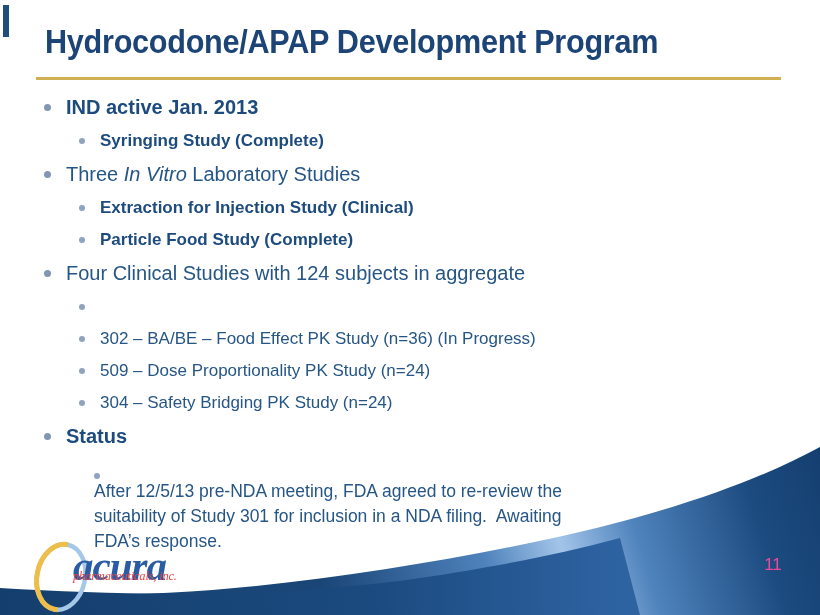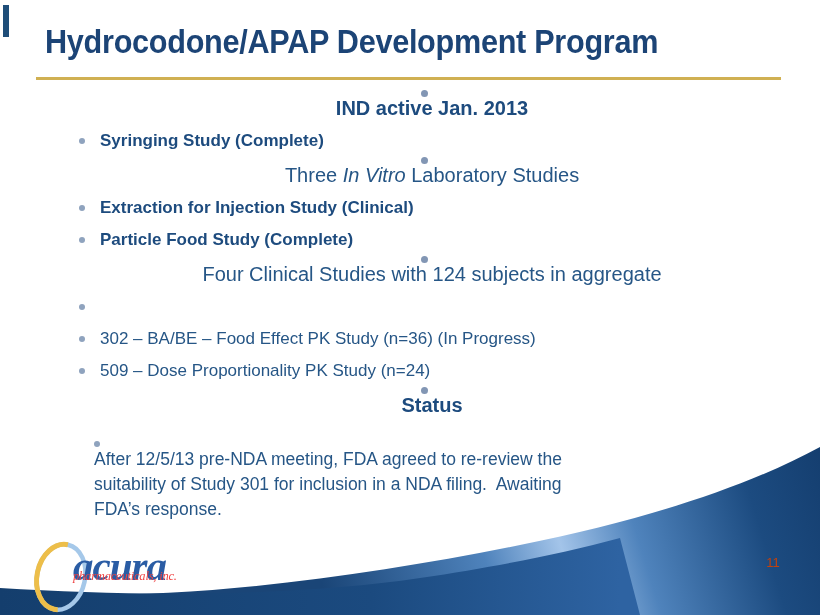--- a/index.html
+++ b/index.html
@@ -12,31 +12,31 @@
     position:absolute;left:45px;top:22px;margin:0;
     font-size:34px;font-weight:bold;color:#1C4476;white-space:nowrap;
     transform:scaleX(0.9);transform-origin:left center;letter-spacing:-0.3px;
   }
   .gold-rule{position:absolute;left:36px;top:77px;width:745px;height:3px;background:#D0B052;}
   .content{position:absolute;left:0;top:90px;width:820px;}
   .bullet{display:flex;align-items:center;color:#265686;}
   .bullet .txt{white-space:nowrap;}
   .bullet .txt.bold{font-weight:bold;color:#1D4B7E;}
   .bullet em{font-style:italic;}
-  .b1{height:35px;padding-left:44px;font-size:20px;flex-direction:column;}
+  .b1{height:35px;padding-left:44px;font-size:20px;}
   .b1 .dot{width:7px;height:7px;border-radius:50%;background:#8296B4;margin-right:15px;flex:0 0 auto;}
   .b2{height:32px;padding-left:79px;font-size:17px;}
   .b2 .dot{width:6px;height:6px;border-radius:50%;background:#8FA3BE;margin-right:15px;flex:0 0 auto;}
   .b2p{padding-left:94px;font-size:17.5px;align-items:flex-start;margin-top:10px;flex-direction:column;}
   .b2p .dot{width:6px;height:6px;border-radius:50%;background:#8FA3BE;margin-right:37px;margin-top:9px;flex:0 0 auto;}
   .b2p .txt{white-space:normal;width:505px;line-height:25px;}
   .wave{position:absolute;left:0;bottom:0;width:820px;height:170px;display:block;}
   .page-number{
     position:absolute;left:758px;top:555px;width:30px;text-align:center;
-    font-size:13px;color:#c2410c;
+    font-size:17px;color:#ec4899;
   }
   .logo{position:absolute;left:28px;top:531px;width:230px;height:84px;}
   .logo .swirl{position:absolute;left:0;top:0;}
   .logo .name{
     position:absolute;left:29px;top:-3px;margin:16px;
     font-family:"Liberation Serif", serif;font-style:italic;font-weight:bold;
     font-size:41px;line-height:44px;color:#2A5CA4;letter-spacing:-1px;
   }
   .logo .tagline{
     position:absolute;left:45px;top:38px;margin:0;
@@ -84,20 +84,24 @@
         <span class="dot"></span>
       </div>
       <div class="bullet b2">
         <span class="dot"></span>
         <span class="txt"><span>302 – BA/BE – Food Effect PK Study (n=36) (In Progress)</span></span>
       </div>
       <div class="bullet b2">
         <span class="dot"></span>
         <span class="txt"><span>509 – Dose Proportionality PK Study (n=24)</span></span>
       </div>
+      <div class="bullet b2">
+        <span class="dot"></span>
+        <span class="txt"><span>304 – Safety Bridging PK Study (n=24)</span></span>
+      </div>
       <div class="bullet b1">
         <span class="dot"></span>
         <span class="txt bold"><span>Status</span></span>
       </div>
       <div class="bullet b2p">
         <span class="dot"></span>
         <span class="txt"><span>After 12/5/13 pre-NDA meeting, FDA agreed to re-review the suitability of Study 301 for inclusion in a NDA filing.&nbsp; Awaiting FDA’s response.</span></span>
       </div>
     </div>
 

